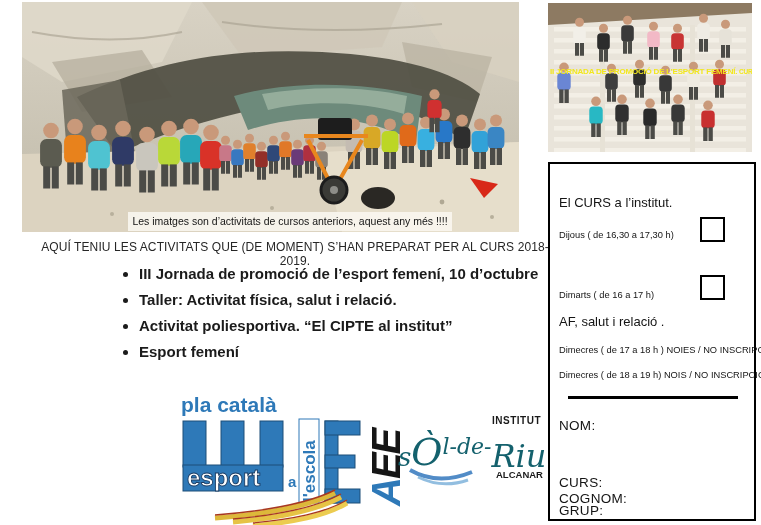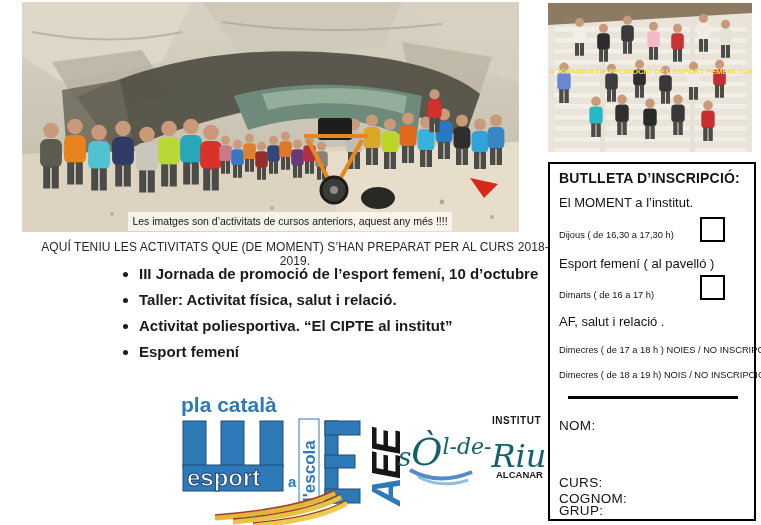--- a/index.html
+++ b/index.html
@@ -220,27 +220,25 @@
       <use href="#pp" x="40" y="92" width="16" height="44" style="color:#28b8c4"></use>
       <use href="#pp" x="66" y="90" width="16" height="44" style="color:#303030"></use>
       <use href="#pp" x="94" y="94" width="16" height="44" style="color:#2a2a2a"></use>
       <use href="#pp" x="122" y="90" width="16" height="44" style="color:#383838"></use>
       <use href="#pp" x="152" y="96" width="16" height="44" style="color:#c83030"></use>
     </svg>
     <div class="abs overlay-yellow"><span>II JORNADA DE PROMOCIÓ DE L’ESPORT FEMENÍ.</span><span class="small"> CURS 17-18.</span></div>
   </div>
 
   <div class="abs form-box">
-    <div class="item f-title" style="top:6px;">BUTLLETA D’INSCRIPCIÓ:</div>
-
-    <div class="item f-label" style="top:31px;">El MOMENT a l’institut.</div>
+
+    <div class="item f-label" style="top:31px;">El CURS a l’institut.</div>
     <div class="item f-small" style="top:66px;">Dijous ( de 16,30 a 17,30 h)</div>
     <div class="checkbox" style="left:150px;top:53px;"></div>
 
-    <div class="item f-label" style="top:92px;">Esport femení ( al pavelló )</div>
     <div class="item f-small" style="top:126px;">Dimarts ( de 16 a 17 h)</div>
     <div class="checkbox" style="left:150px;top:111px;"></div>
 
     <div class="item f-label" style="top:150px;">AF, salut i relació .</div>
     <div class="item f-small" style="top:181px;">Dimecres ( de 17 a 18 h ) NOIES / NO INSCRIPCIÓ</div>
     <div class="item f-small" style="top:206px;">Dimecres ( de 18 a 19 h) NOIS / NO INSCRIPCIÓ</div>
 
     <div class="divider" style="top:232px;"></div>
 
     <div class="item f-field" style="top:254px;">NOM:</div>

